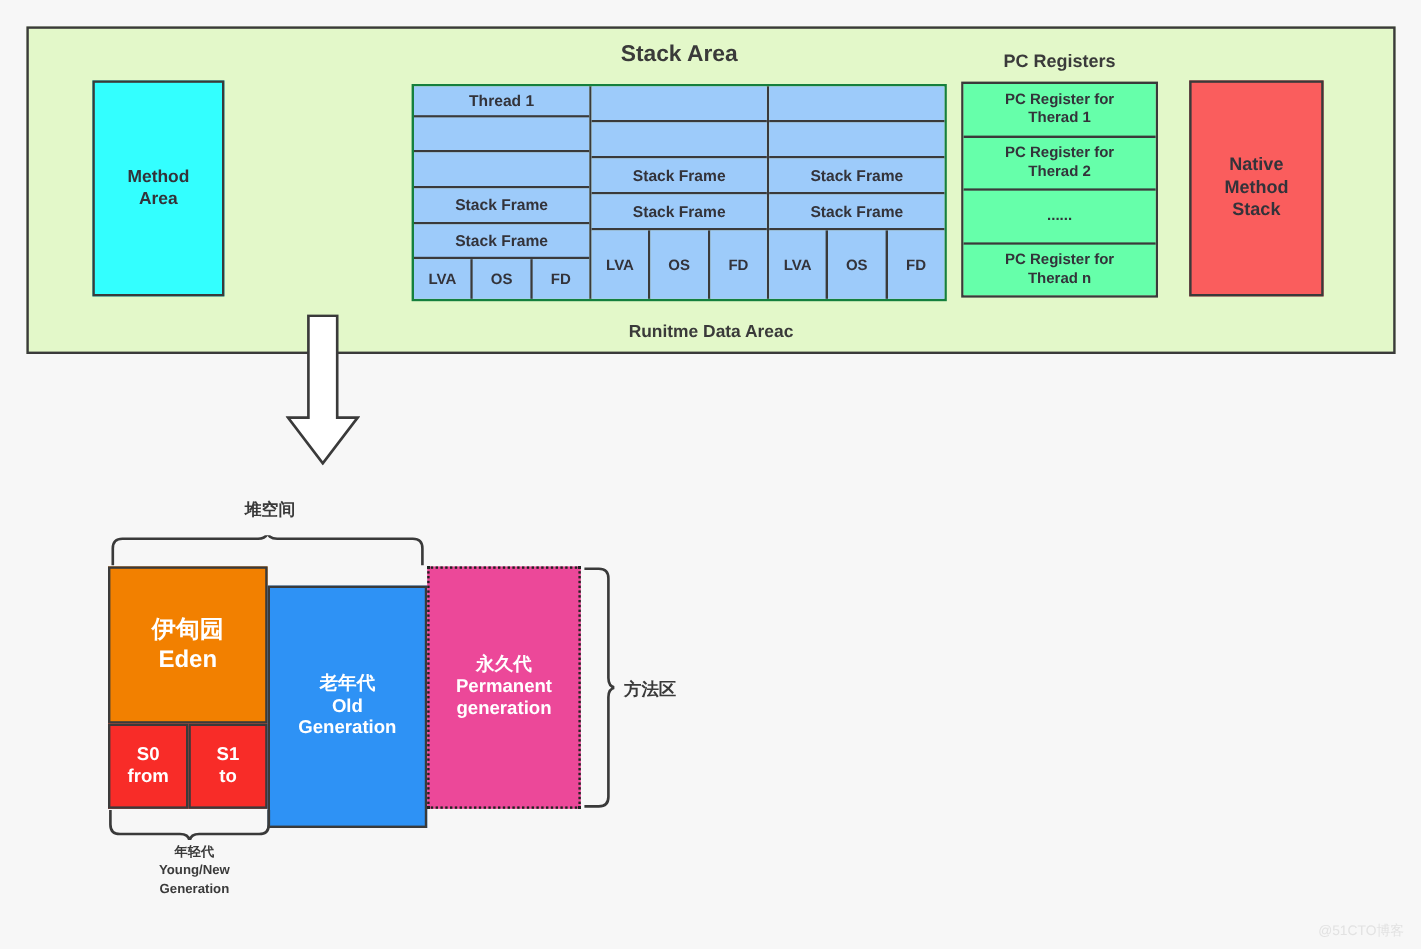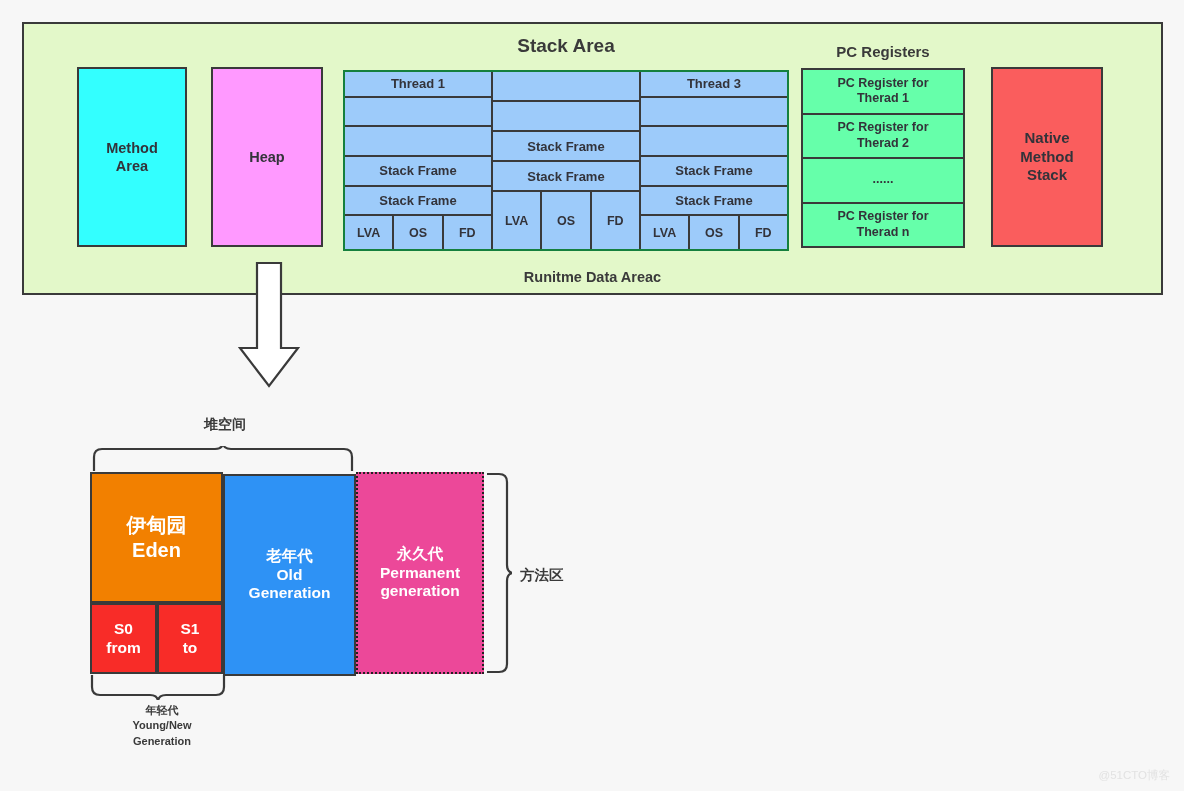--- a/index.html
+++ b/index.html
@@ -208,21 +208,21 @@
     font-size: 15.5px;
   }
   .s1 {
     left: 67px; top: 131px;
     width: 66px; height: 71px;
     background: #f82c28;
     border: 2px solid #3a3a3a;
     font-size: 15.5px;
   }
   .old-gen {
-    left: 133px; top: 2px;
+    left: 133px; top: 16px;
     width: 133px; height: 202px;
     background: #2e92f5;
     border: 2px solid #3a3a3a;
     font-size: 15.5px;
   }
   .perm-gen {
     left: 266px; top: 0;
     width: 128px; height: 202px;
     background: #ec4899;
     border: 2px dotted #222222;
@@ -277,21 +277,20 @@
 
 <div id="stage">
 
   <div class="runtime-area">
     <div class="runtime-caption">Runitme Data Areac</div>
   </div>
 
   <div class="blk method-area" style="white-space: pre-line;">Method
 Area</div>
 
-  <div class="blk heap-block" style="white-space: pre-line;">Heap</div>
 
   <div class="blk native-stack" style="white-space: pre-line;">Native
 Method
 Stack</div>
 
   <div class="stack-title">Stack Area</div>
 
   <div class="stack-table">
 
     <div class="thread-col">
@@ -313,21 +312,20 @@
       <div class="cell frame">Stack Frame</div>
       <div class="cell frame">Stack Frame</div>
       <div class="sub-row">
         <div class="sub-cell">LVA</div>
         <div class="sub-cell">OS</div>
         <div class="sub-cell">FD</div>
       </div>
     </div>
 
     <div class="thread-col">
-      <div class="cell head">Thread 3</div>
       <div class="cell empty"></div>
       <div class="cell empty"></div>
       <div class="cell frame">Stack Frame</div>
       <div class="cell frame">Stack Frame</div>
       <div class="sub-row">
         <div class="sub-cell">LVA</div>
         <div class="sub-cell">OS</div>
         <div class="sub-cell">FD</div>
       </div>
     </div>

